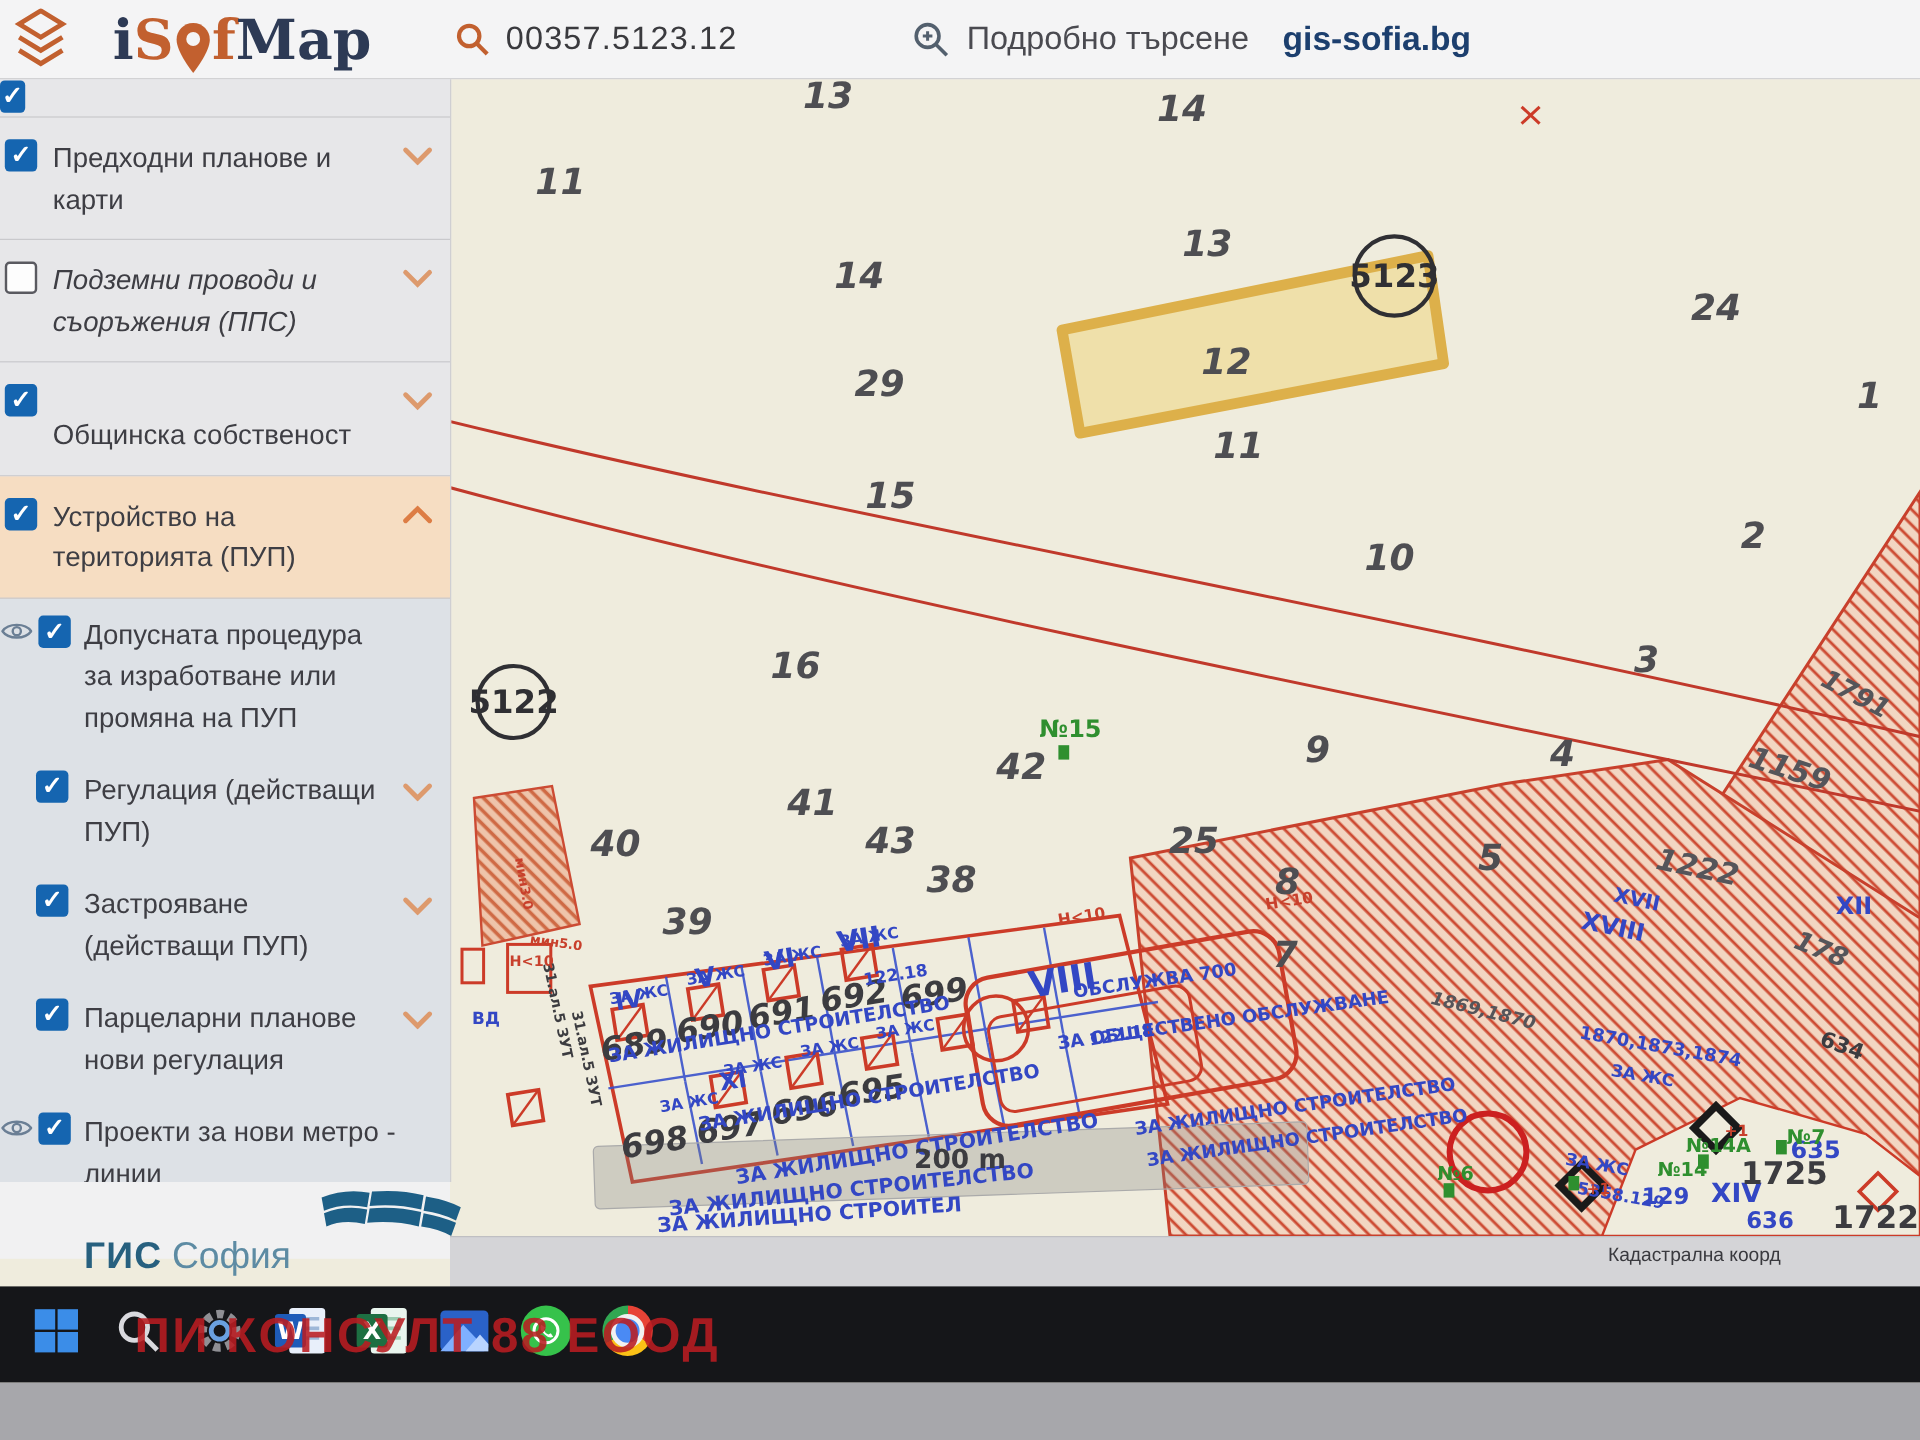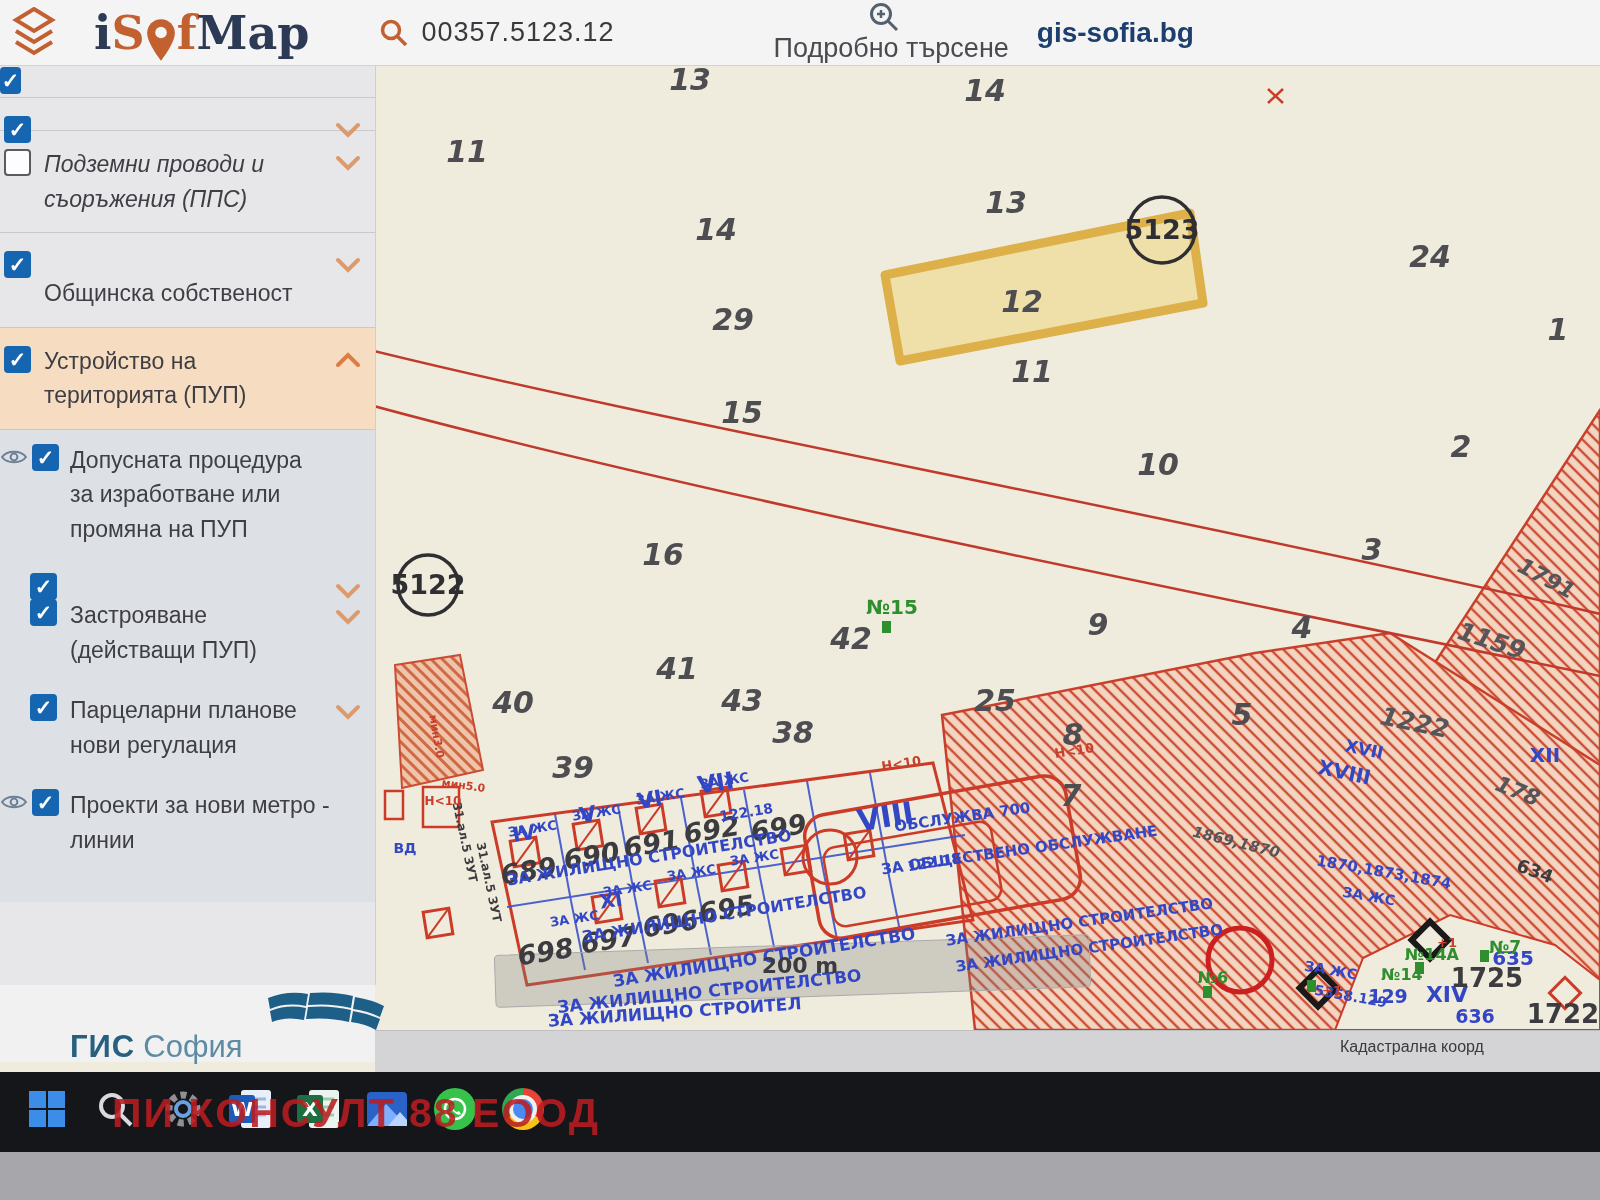--- a/index.html
+++ b/index.html
@@ -9,21 +9,21 @@
   #header{position:absolute;left:0;top:0;width:1600px;height:65px;background:#f4f4f5;
           border-bottom:1px solid #d2d2d4;z-index:5;display:flex;align-items:center;}
   #layers-icon{margin-left:12px;width:44px;height:52px;}
   #logo{display:flex;align-items:baseline;margin-left:38px;font-family:"DejaVu Serif","Liberation Serif",serif;
         font-weight:bold;font-size:46px;line-height:1;}
   .logo-navy{color:#2d3a55;}
   .logo-orange{color:#c2602f;}
   #logo-pin{width:30px;height:44px;align-self:center;margin:0 1px;position:relative;top:7px;}
   #search-wrap{display:flex;align-items:center;margin-left:70px;}
   #search-text{font-size:27px;color:#3a3a3e;margin-left:12px;letter-spacing:1px;}
-  #detail-wrap{display:flex;align-items:center;margin-left:145px;flex-direction:column;}
+  #detail-wrap{display:flex;align-items:center;margin-left:145px;}
   #detail-label{font-size:27px;color:#4a4a50;margin-left:14px;}
   #site-label{font-size:28px;font-weight:bold;color:#1c3f6e;margin-left:28px;}
   
   #sidebar{position:absolute;left:0;top:65px;width:375px;height:920px;background:#e7e7e9;
            border-right:1px solid #cfcfd2;overflow:hidden;z-index:4;}
   .sb-row{position:relative;border-bottom:1px solid #c9c9cc;padding:16px 44px 16px 44px;
           font-size:23px;color:#3e3e44;line-height:1.5;}
   .sb-row.sub{border-bottom:none;padding-top:13px;padding-bottom:13px;}
   .sb-sub-block{background:#dde1e6;padding-bottom:6px;}
   .sb-row.hl{background:#f6ddc2;}
@@ -31,21 +31,21 @@
       background:#1565b0;color:#fff;font-size:21px;font-weight:bold;text-align:center;line-height:27px;}
   .cb.un{background:#fdfdfd;border:2px solid #5a5a60;width:23px;height:23px;}
   .sub .cb{left:32px;top:14px;}
   .eye{position:absolute;left:1px;top:18px;width:26px;height:18px;}
   .chev{position:absolute;right:14px;top:24px;width:26px;height:16px;}
   .sb-partial{position:relative;height:32px;border-bottom:1px solid #c9c9cc;}
   .sb-partial .cb{left:0;top:2px;width:21px;}
   
   #map{position:absolute;left:375px;top:65px;width:1225px;height:965px;background:#efecdd;}
   
-  #gis-logo-area{position:absolute;left:0;top:985px;width:375px;height:77px;background:#f1f1f2;z-index:4;}
+  #gis-logo-area{position:absolute;left:0;top:985px;width:375px;height:64px;background:#f1f1f2;z-index:4;}
   #gis-flag{position:absolute;left:258px;top:5px;width:130px;height:44px;}
   #gis-text{position:absolute;left:70px;top:44px;font-size:31px;}
   #gis-bold{font-weight:bold;color:#27607f;letter-spacing:1px;}
   #gis-light{color:#5d8ba3;margin-left:8px;}
   #statusbar{position:absolute;left:375px;top:1030px;width:1225px;height:42px;background:#d4d4d7;
              border-top:1px solid #bfbfc2;overflow:hidden;z-index:5;}
   #status-text{position:absolute;left:965px;top:7px;font-size:16px;color:#39393e;white-space:nowrap;}
   
   #taskbar{position:absolute;left:0;top:1072px;width:1600px;height:80px;background:#151619;z-index:6;}
   .tb-icons{position:absolute;left:24px;top:14px;display:flex;gap:22px;align-items:center;}
@@ -101,20 +101,21 @@
     <span id="site-label">gis-sofia.bg</span>
   </div>
 
   <div id="sidebar">
     <div class="sb-partial">
       <span class="cb">✓</span>
     </div>
     <div id="sb-main-rows">
         <div class="sb-row">
           <span class="cb">✓</span>
+          <span style="display: block; padding-left: 0px;">Предходни планове и карти</span>
           <svg viewBox="0 0 26 16" class="chev">
             <polyline points="3,3 13,13 23,3" fill="none" stroke="#dd9a6d" stroke-width="4" stroke-linecap="round"></polyline>
           </svg>
         </div>
         <div class="sb-row">
           <span class="cb un"></span>
           <span style="display: block; padding-left: 0px; font-style: italic;">Подземни проводи и съоръжения (ППС)</span>
           <svg viewBox="0 0 26 16" class="chev">
             <polyline points="3,3 13,13 23,3" fill="none" stroke="#dd9a6d" stroke-width="4" stroke-linecap="round"></polyline>
           </svg>
@@ -137,20 +138,21 @@
           <div class="sb-row sub">
             <svg viewBox="0 0 26 18" class="eye">
               <path d="M1 9 C6 2 20 2 25 9 C20 16 6 16 1 9 z" fill="none" stroke="#6b7f95" stroke-width="2"></path>
               <circle cx="13" cy="9" r="3.4" fill="none" stroke="#6b7f95" stroke-width="2"></circle>
             </svg>
             <span class="cb">✓</span>
             <span style="display: block; padding-left: 26px;">Допусната процедура за изработване или промяна на ПУП</span>
           </div>
           <div class="sb-row sub">
             <span class="cb" style="left: 30px;">✓</span>
+            <span style="display: block; padding-left: 26px;">Регулация (действащи ПУП)</span>
             <svg viewBox="0 0 26 16" class="chev">
               <polyline points="3,3 13,13 23,3" fill="none" stroke="#dd9a6d" stroke-width="4" stroke-linecap="round"></polyline>
             </svg>
           </div>
           <div class="sb-row sub">
             <span class="cb" style="left: 30px;">✓</span>
             <span style="display: block; padding-left: 26px;">Застрояване (действащи ПУП)</span>
             <svg viewBox="0 0 26 16" class="chev">
               <polyline points="3,3 13,13 23,3" fill="none" stroke="#dd9a6d" stroke-width="4" stroke-linecap="round"></polyline>
             </svg>

